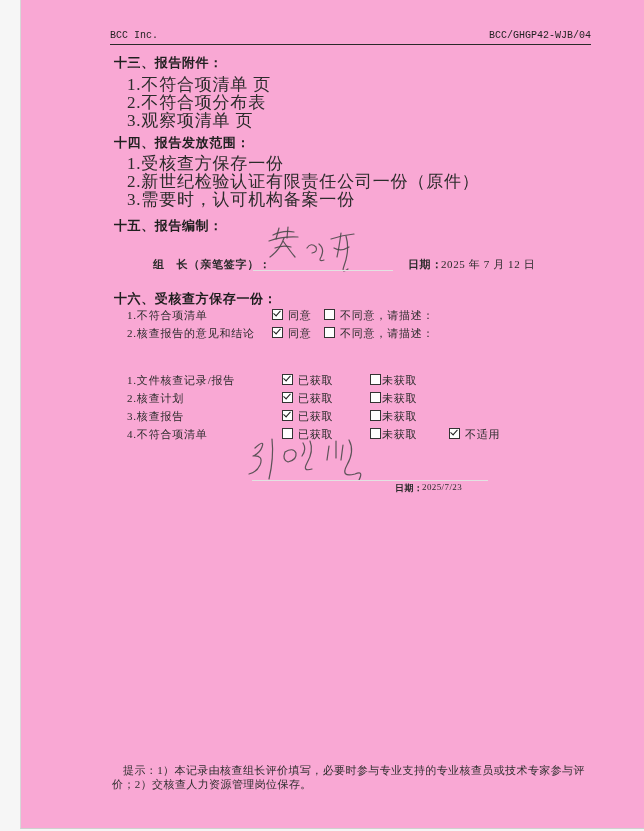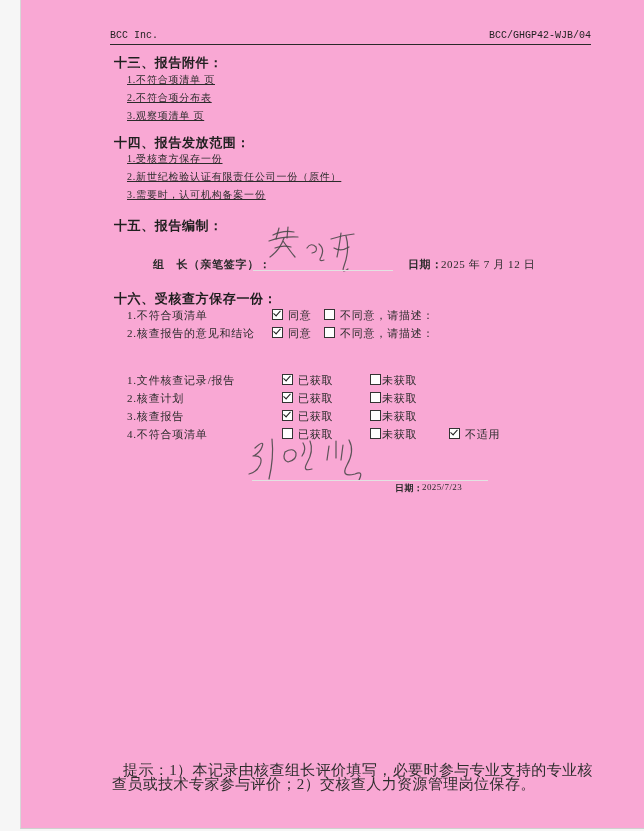--- a/index.html
+++ b/index.html
@@ -13,40 +13,40 @@
   }
   .hdr{
     position:absolute;left:89px;top:31px;width:481px;display:flex;justify-content:space-between;
     border-bottom:1px solid #2a2a2a;padding-bottom:3px;
     font-family:"Liberation Mono","DejaVu Sans Mono",monospace;font-size:10px;color:#222;
   }
   .sec-title{
     position:absolute;left:93px;font-weight:bold;font-size:13px;color:#1f1f1f;letter-spacing:0.6px;white-space:nowrap;
   }
   .item{
-    position:absolute;left:106px;font-size:10px;color:#2b2b2b;letter-spacing:0.8px;white-space:nowrap;text-decoration:underline;
+    position:absolute;left:106px;font-size:17px;color:#2b2b2b;letter-spacing:0.8px;white-space:nowrap;
   }
   .row{position:absolute;left:0;top:0;width:100%;height:14px;font-size:11px;letter-spacing:0.8px;}
   .row .lbl{position:absolute;left:106px;white-space:nowrap;}
   .row .col{position:absolute;white-space:nowrap;margin-left:8px;}
   .cb{
     display:inline-block;width:9px;height:9px;border:1px solid #333;background:#fefefe;
     position:relative;vertical-align:-1px;
   }
   .cb.checked::after{
     content:"";position:absolute;left:2px;top:-1px;width:3px;height:6px;
     border-right:1.4px solid #1d1d1d;border-bottom:1.4px solid #1d1d1d;transform:rotate(42deg);
   }
   .cbl{margin-left:5px;}
   .cbl.tight{margin-left:1px;}
   .sigline{position:absolute;height:1px;background:#e2e2e2;}
   .datetext{font-size:11px;letter-spacing:0.6px;white-space:nowrap;}
   .smalldate{font-size:9px;letter-spacing:0.4px;}
   .footer{
-    position:absolute;left:91px;top:764px;width:492px;font-size:15px;line-height:14px;
+    position:absolute;left:91px;top:764px;width:492px;font-size:11px;line-height:14px;
     color:#2e2e2e;text-indent:11px;letter-spacing:0.4px;
   }
   svg.sig{position:absolute;}
   svg.sig path{fill:none;stroke:#474747;stroke-width:1.2;stroke-linecap:round;stroke-linejoin:round;opacity:.88;}
 </style>
 </head>
 <body>
 
 <div class="page">
 

